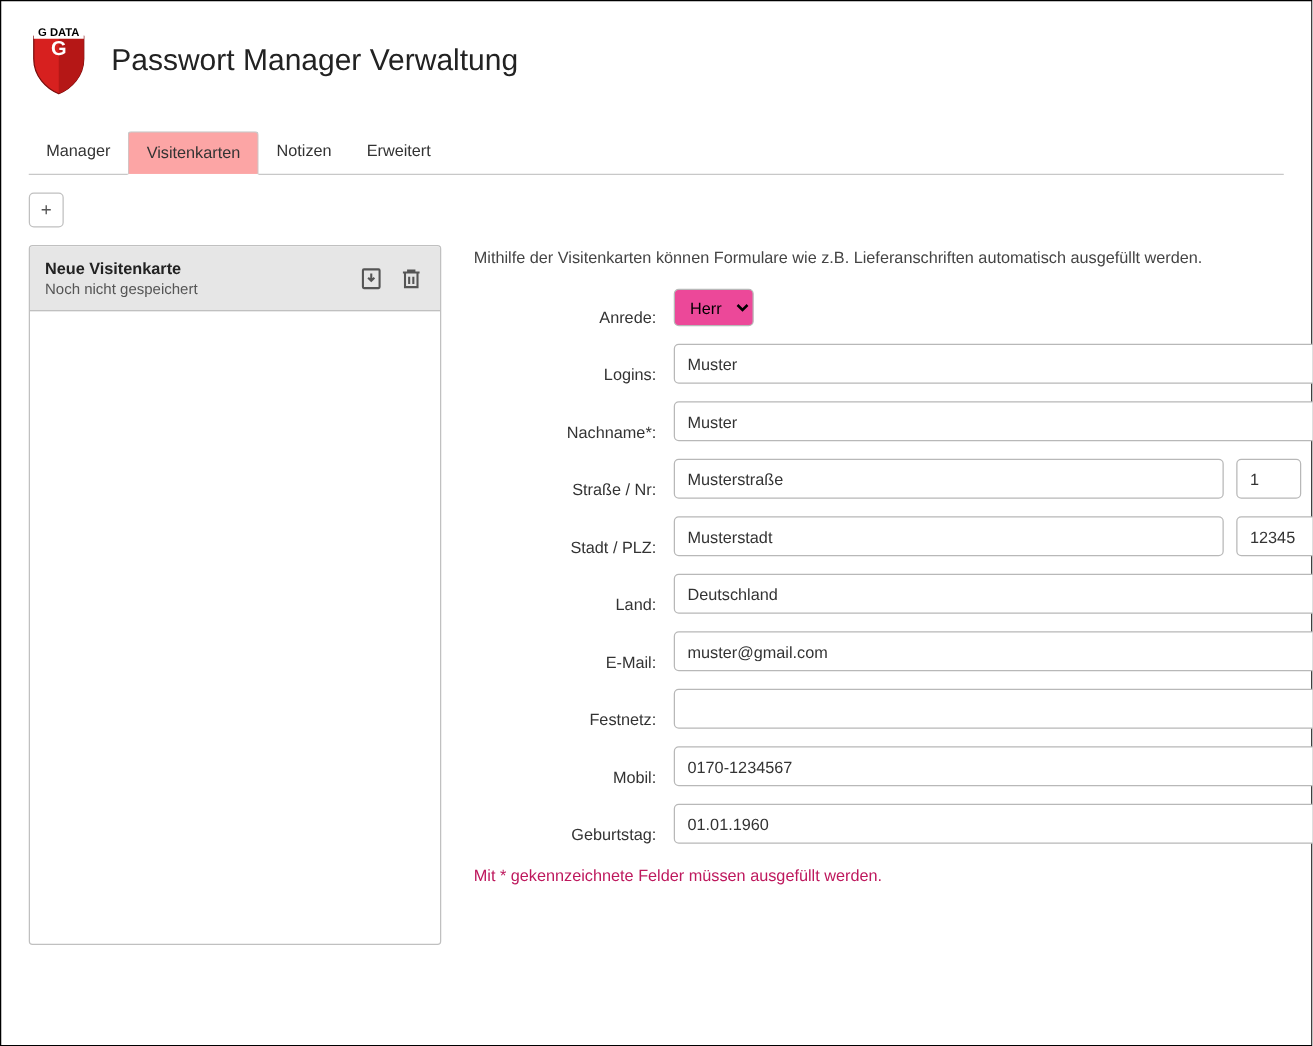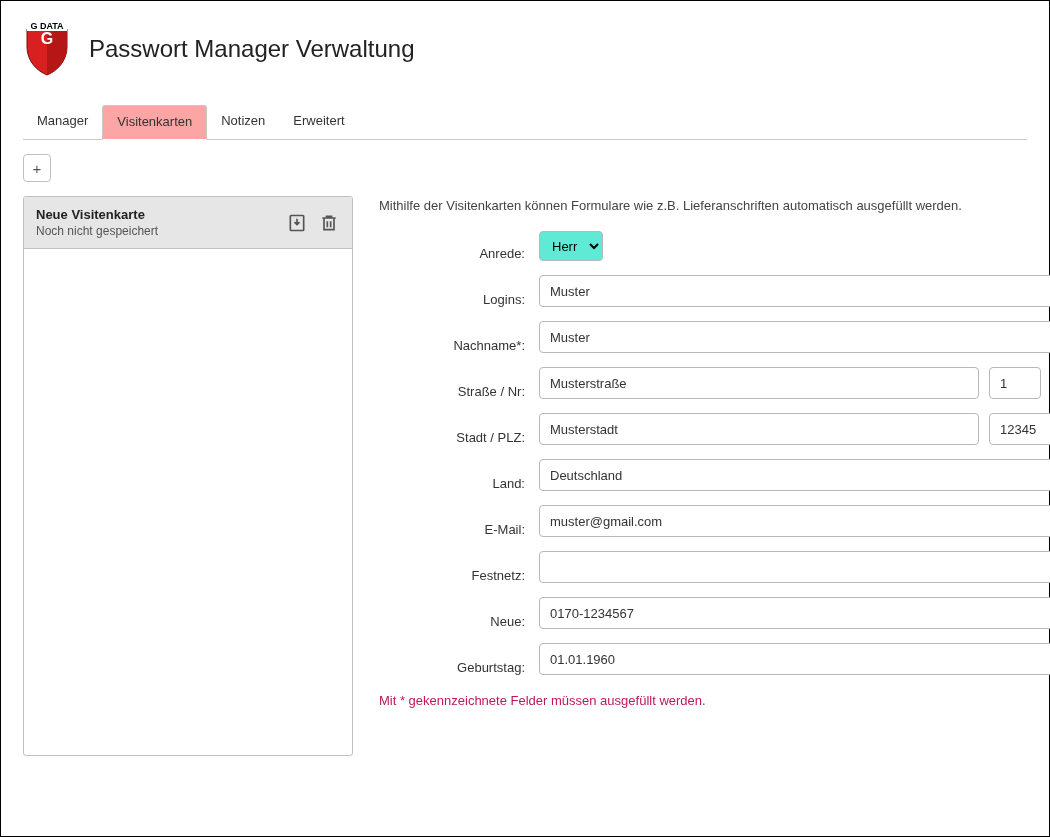--- a/index.html
+++ b/index.html
@@ -155,21 +155,21 @@
   .input.flex { flex: 1; }
   .input.wide { width: 440px; }
   .input.num { width: 52px; text-align: left; }
   .input.plz { width: 94px; }
   .select {
     height: 30px;
     border: 1px solid #b8b8b8;
     border-radius: 4px;
     padding: 0 8px;
     font-size: 13px;
-    background: #5eead4;
+    background: #ec4899;
   }
   .footnote {
     font-size: 13px;
     color: #be185d;
     margin-top: 18px;
   }
 </style>
 </head>
 <body>
 
@@ -280,21 +280,21 @@
       </div>
 
       <div class="form-row">
         <div class="form-label">Festnetz:</div>
         <div class="form-fields">
           <input class="input flex" value="" style="">
         </div>
       </div>
 
       <div class="form-row">
-        <div class="form-label">Neue:</div>
+        <div class="form-label">Mobil:</div>
         <div class="form-fields">
           <input class="input flex" value="0170-1234567" style="">
         </div>
       </div>
 
       <div class="form-row">
         <div class="form-label">Geburtstag:</div>
         <div class="form-fields">
           <input class="input flex" value="01.01.1960" style="">
         </div>

